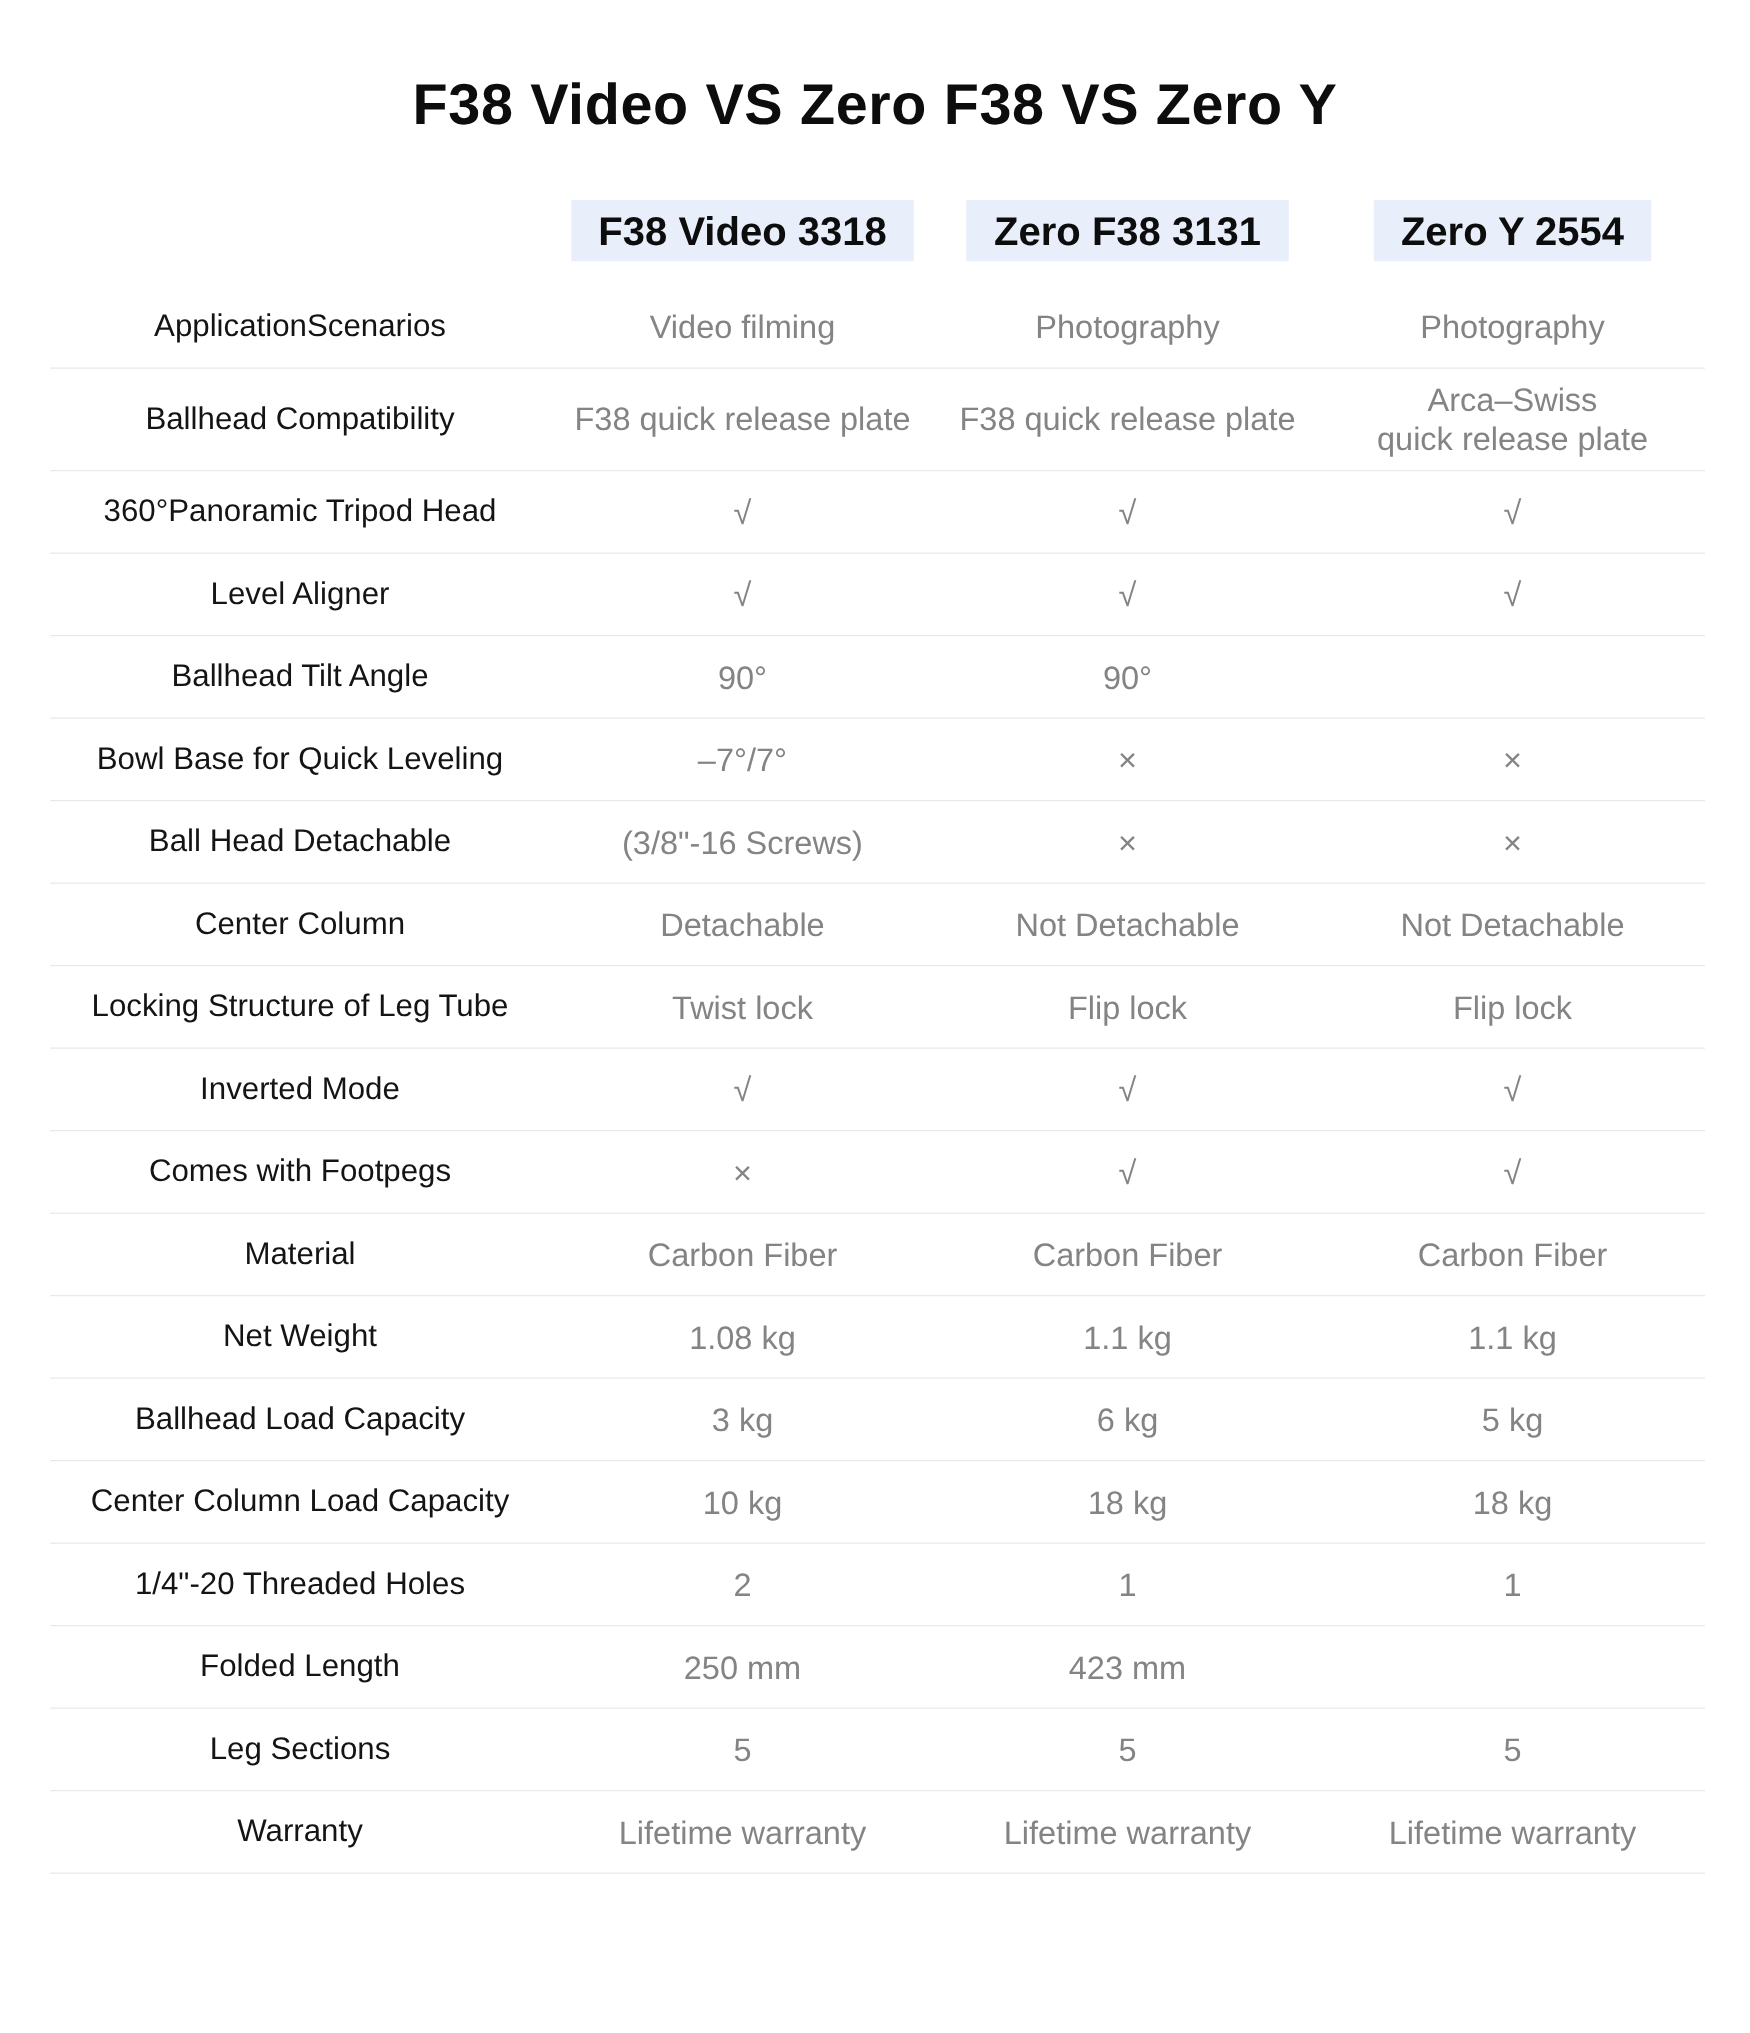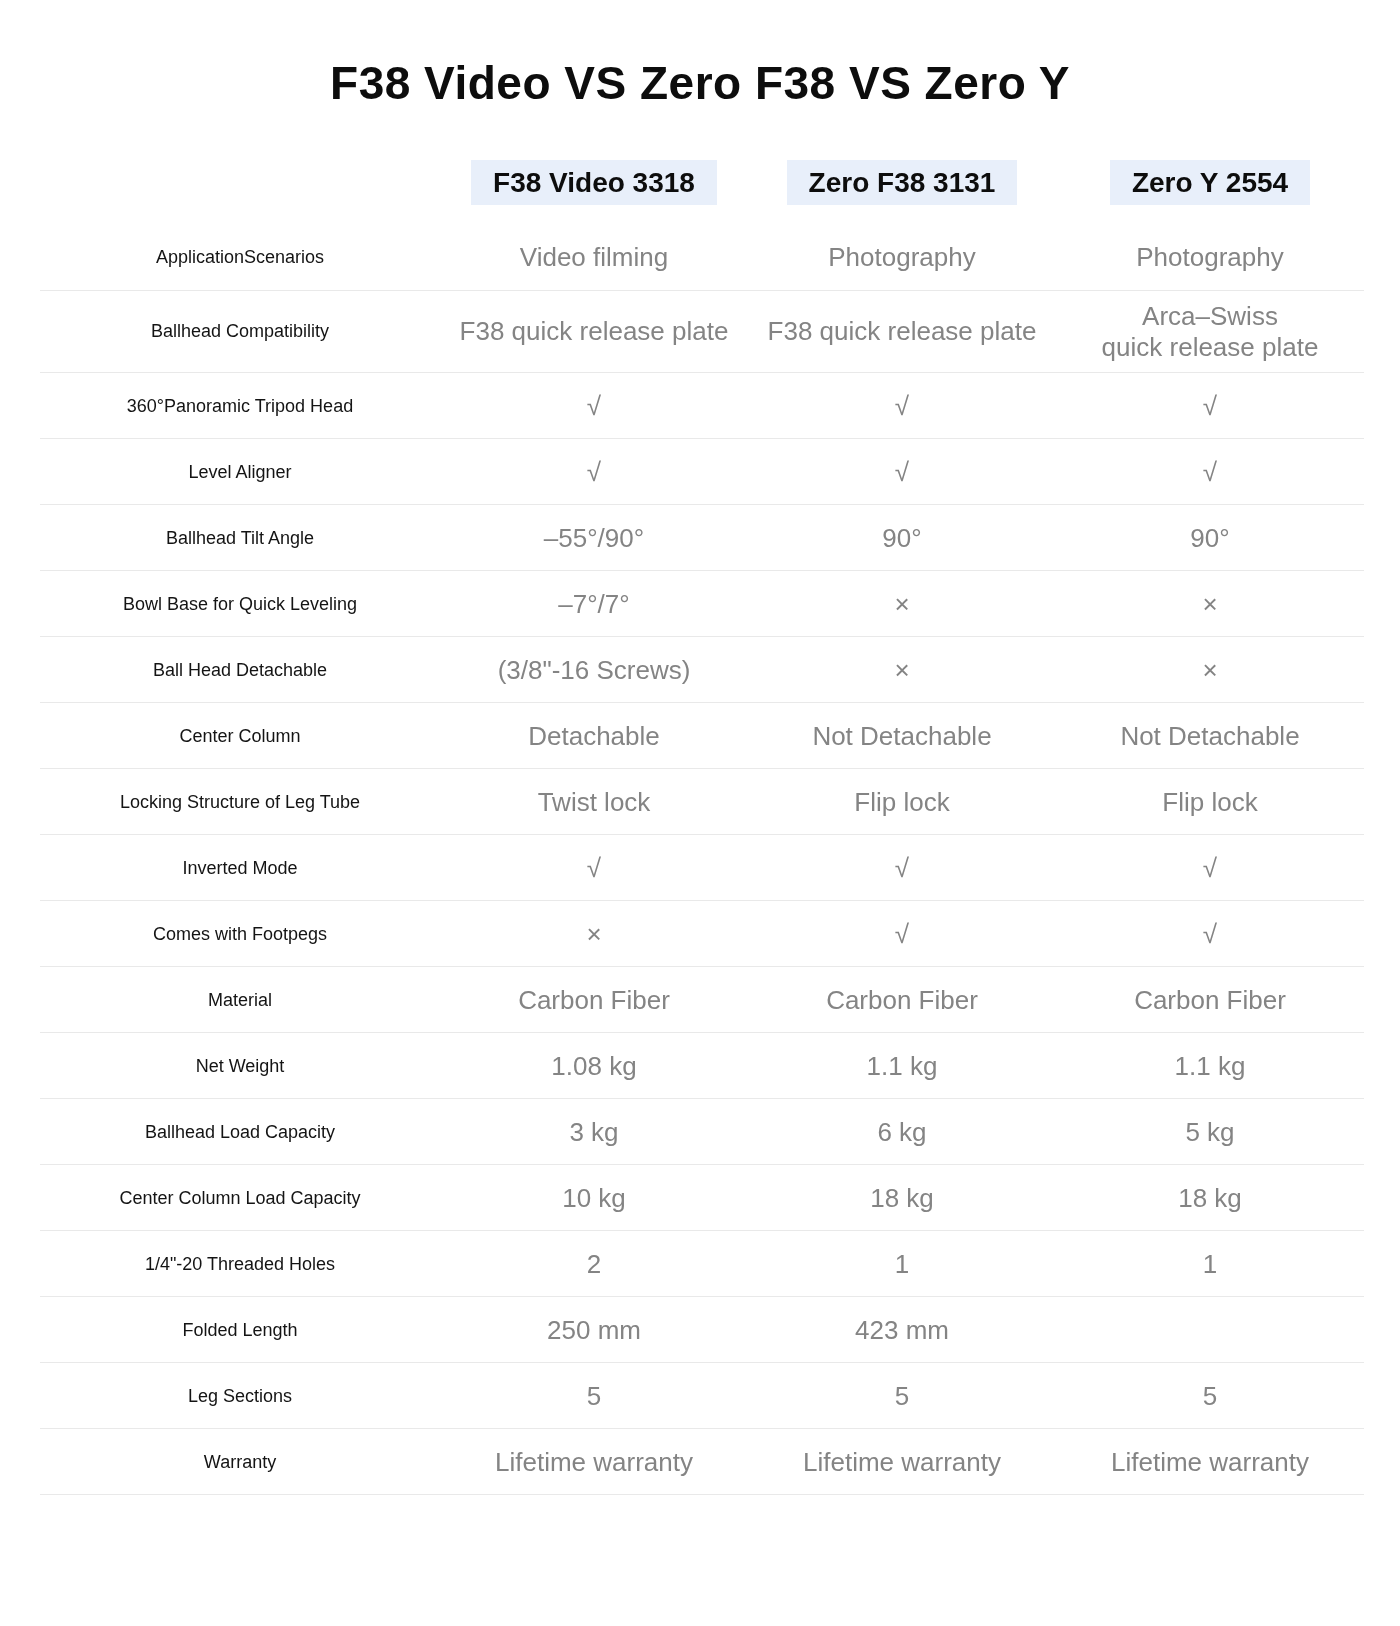--- a/index.html
+++ b/index.html
@@ -37,21 +37,21 @@
   .chip-cell {
     display: flex;
     justify-content: center;
     align-items: center;
   }
   .chip {
     display: inline-block;
     background: #e8effa;
     color: #0d0d0d;
     font-weight: 700;
-    font-size: 28px;
+    font-size: 32px;
     line-height: 1;
     padding: 9px 22px 8px 22px;
     white-space: nowrap;
   }
   .row {
     display: grid;
     grid-template-columns: 400px 1fr 1fr 1fr;
     border-bottom: 1px solid #e9e9e9;
     min-height: 66px;
     box-sizing: border-box;
@@ -59,21 +59,21 @@
   .cell {
     display: flex;
     align-items: center;
     justify-content: center;
     text-align: center;
     padding: 10px 8px;
     box-sizing: border-box;
   }
   .label {
     color: #141414;
-    font-size: 18px;
+    font-size: 25px;
     font-weight: 500;
     line-height: 1.15;
   }
   .value {
     color: #848484;
     font-size: 26px;
     line-height: 1.18;
     white-space: pre-line;
   }
 </style>
@@ -118,21 +118,20 @@
           <div class="cell value">√</div>
         </div>
         <div class="row">
           <div class="cell label">Level Aligner</div>
           <div class="cell value">√</div>
           <div class="cell value">√</div>
           <div class="cell value">√</div>
         </div>
         <div class="row">
           <div class="cell label">Ballhead Tilt Angle</div>
-          <div class="cell value">–55°/90°</div>
           <div class="cell value">90°</div>
           <div class="cell value">90°</div>
         </div>
         <div class="row">
           <div class="cell label">Bowl Base for Quick Leveling</div>
           <div class="cell value">–7°/7°</div>
           <div class="cell value">×</div>
           <div class="cell value">×</div>
         </div>
         <div class="row">

